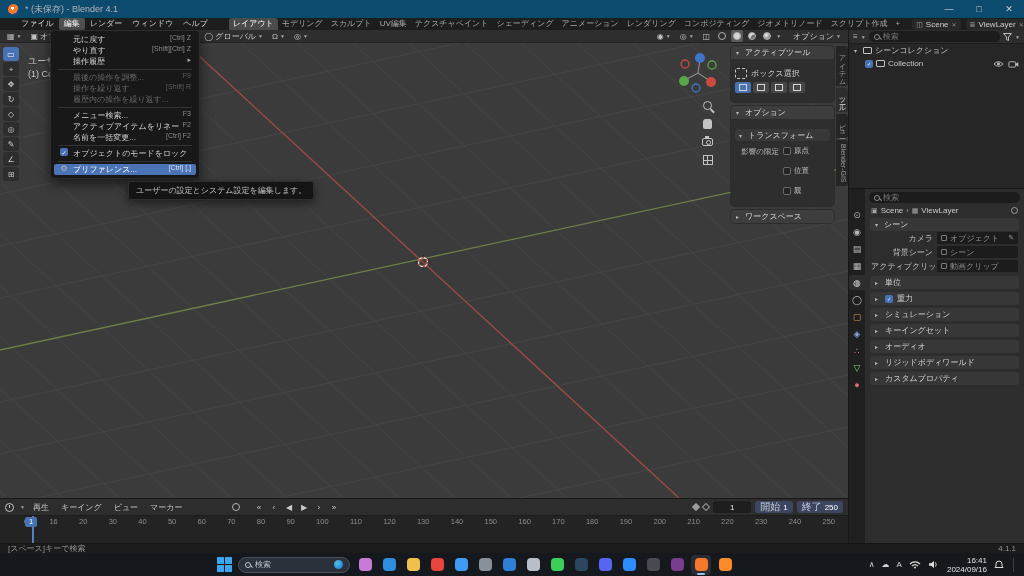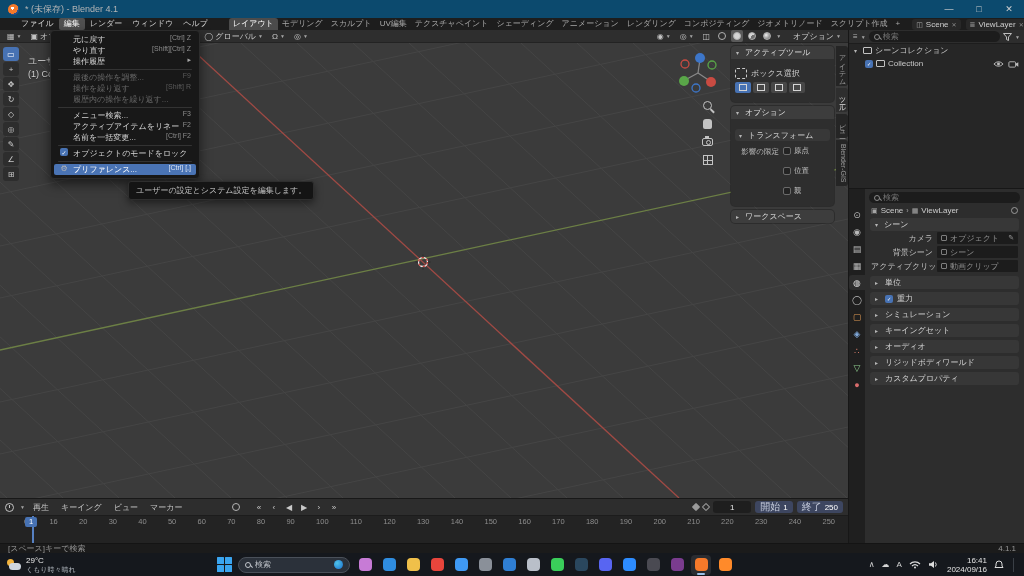--- a/index.html
+++ b/index.html
@@ -814,27 +814,20 @@
       <div class="ph-tag">1</div>
     </div>
   </div>
 
   <div class="statusbar">
     <span>[スペース]キーで検索</span>
     <span class="sb-right">4.1.1</span>
   </div>
 
   <div class="taskbar">
-    <div class="weather">
-      <span class="w-ico"></span>
-      <div class="w-col">
-        <span class="w-temp">29°C</span>
-        <span class="w-desc">くもり時々晴れ</span>
-      </div>
-    </div>
     <div class="tb-center">
       <div class="start-btn">
           <span></span>
           <span></span>
           <span></span>
           <span></span>
         </div>
       <div class="tb-search">
         <span class="mag"></span>
         <input placeholder="検索" style="">

